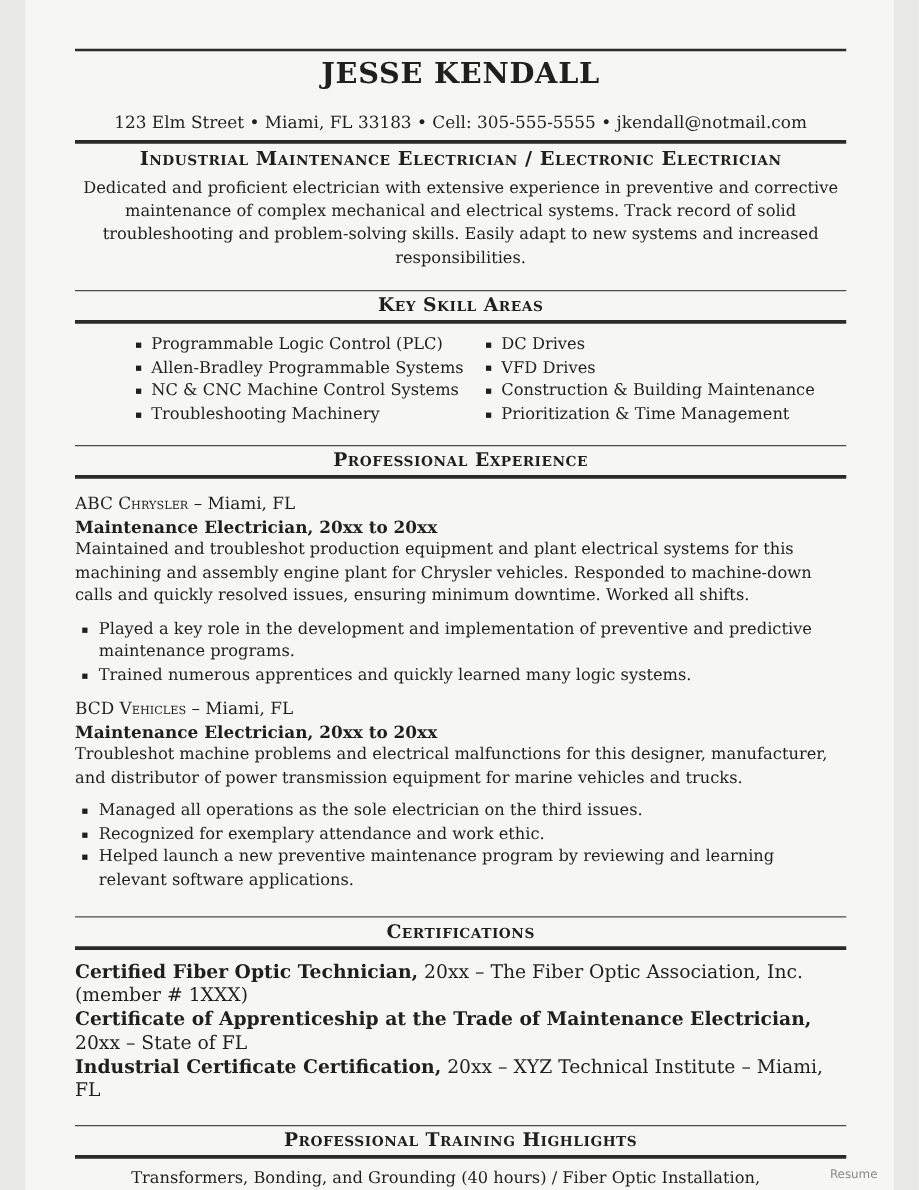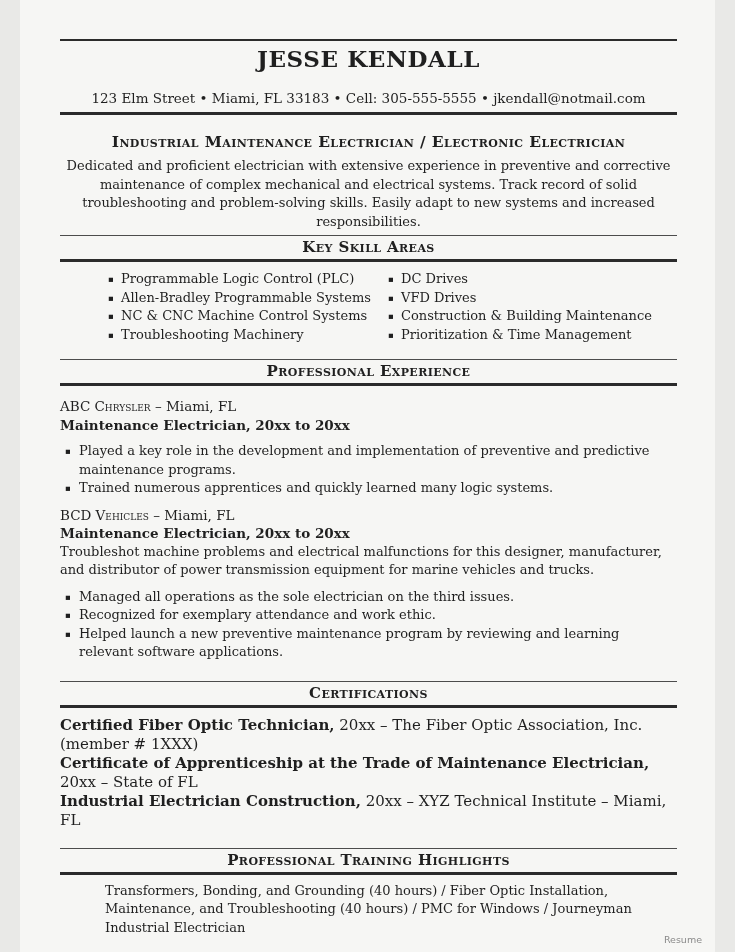--- a/index.html
+++ b/index.html
@@ -32,21 +32,21 @@
   }
   .name {
     font-size: 23px;
     font-weight: bold;
     letter-spacing: 0.6px;
     line-height: 27px;
   }
   .contact { font-size: 13.5px; line-height: 17px; margin-top: 18px; }
 
   .doc-title {
-    margin-top: 18px;
+    margin-top: 3px;
     text-align: center;
     font-weight: bold;
     font-variant: small-caps;
     font-size: 15.5px;
     letter-spacing: 0.4px;
     line-height: 18px;
   }
   .summary {
     margin: 6px auto 0;
     width: 100%;
@@ -59,21 +59,21 @@
   .section-h {
     border-top: 1px solid #4c4c4c;
     border-bottom: 3px solid var(--rule, #2b2b2b);
     text-align: center;
     font-weight: bold;
     font-variant: small-caps;
     font-size: 15px;
     letter-spacing: 0.4px;
     padding: 2px 0 3px;
   }
-  .sh-skills { margin-top: 4px; }
+  .sh-skills { margin-top: 16px; }
   .sh-exp { margin-top: 15px; }
   .sh-cert { margin-top: 19px; }
   .sh-train { margin-top: 18px; }
 
   
   ul.plain { list-style: none; margin: 0; padding: 0; }
   .bi { display: flex; line-height: 18.5px; font-size: 13px; }
   .blt { flex: 0 0 13px; width: 13px; font-size: 8.5px; line-height: 18.5px; }
   .bt { flex: 1; }
 
@@ -170,20 +170,21 @@
       </ul>
     </div>
 
     <div class="section-h sh-exp">Professional Experience</div>
 
     <div class="job">
       <div class="company-line">
         <span class="company">ABC Chrysler</span><span> – Miami, FL</span>
       </div>
       <div class="job-title">Maintenance Electrician, 20xx to 20xx</div>
+      <p class="job-sum">Maintained and troubleshot production equipment and plant electrical systems for this machining and assembly engine plant for Chrysler vehicles. Responded to machine-down calls and quickly resolved issues, ensuring minimum downtime. Worked all shifts.</p>
       <div class="job-bullets">
         <div class="bi">
             <span class="blt">▪</span>
             <span class="bt">Played a key role in the development and implementation of preventive and predictive maintenance programs.</span>
           </div>
         <div class="bi">
             <span class="blt">▪</span>
             <span class="bt">Trained numerous apprentices and quickly learned many logic systems.</span>
           </div>
       </div>
@@ -208,21 +209,21 @@
             <span class="blt">▪</span>
             <span class="bt">Helped launch a new preventive maintenance program by reviewing and learning relevant software applications.</span>
           </div>
       </div>
     </div>
 
     <div class="section-h sh-cert">Certifications</div>
     <div class="certs">
       <div class="cert-line"><span class="cert-name">Certified Fiber Optic Technician,</span><span> 20xx – The Fiber Optic Association, Inc. (member # 1XXX)</span></div>
       <div class="cert-line"><span class="cert-name">Certificate of Apprenticeship at the Trade of Maintenance Electrician,</span><span> 20xx – State of FL</span></div>
-      <div class="cert-line"><span class="cert-name">Industrial Electrician Construction,</span><span> 20xx – XYZ Technical Institute – Miami, FL</span></div>
+      <div class="cert-line"><span class="cert-name">Industrial Certificate Certification,</span><span> 20xx – XYZ Technical Institute – Miami, FL</span></div>
     </div>
 
     <div class="section-h sh-train">Professional Training Highlights</div>
     <p class="training">Transformers, Bonding, and Grounding (40 hours) / Fiber Optic Installation, Maintenance, and Troubleshooting (40 hours) / PMC for Windows / Journeyman Industrial Electrician</p>
 
   </div>
 
   <div class="footer">Resume</div>
 </div>
 

